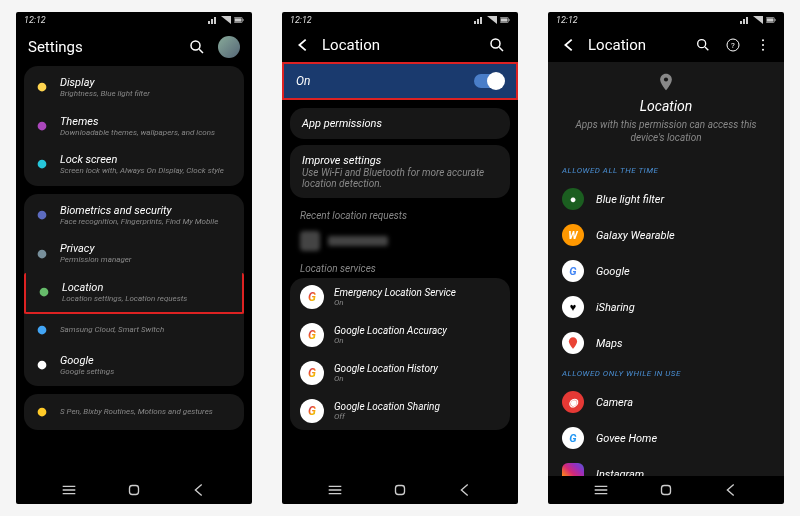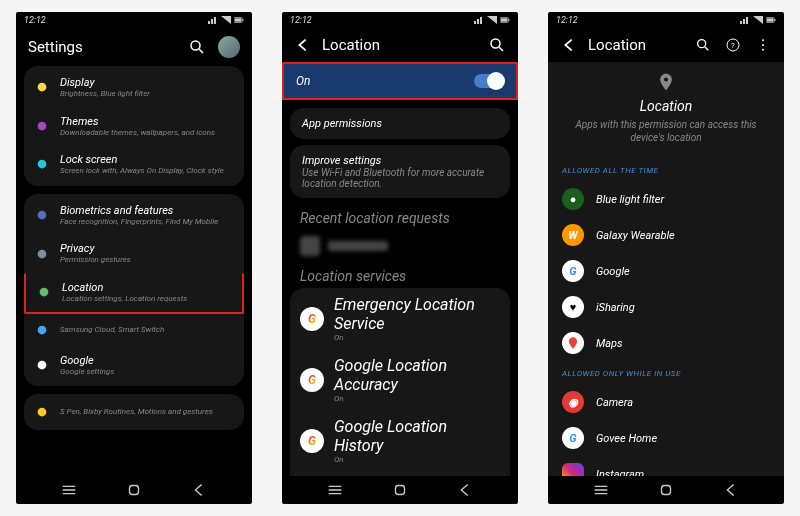--- a/index.html
+++ b/index.html
@@ -89,29 +89,29 @@
     content:''; position:absolute; right:-1px; top:-2px; width:18px; height:18px; background:#fff; border-radius:50%;
   }
   .flat-item {
     background: #171717;
     padding: 9px 12px;
     border-radius: 14px;
     margin-bottom: 6px;
   }
   .flat-title { font-size: 11px; color: #fff; }
   .flat-sub { font-size: 10px; color: #888; }
-  .section-label { font-size: 14px; color: #888; padding: 6px 10px 4px; }
+  .section-label { font-size: 10px; color: #888; padding: 6px 10px 4px; }
   .blur-row { display:flex; align-items:center; gap:8px; padding: 6px 10px; }
   .blur-icon { width:20px; height:20px; border-radius:4px; background:#444; filter:blur(2px); }
   .blur-text { width:60px; height:10px; background:#444; filter:blur(2px); border-radius:2px; }
   .svc-group { background: #171717; border-radius: 14px; }
   .svc-item { display:flex; align-items:center; gap:10px; padding: 7px 10px; }
   .svc-icon { width:24px; height:24px; border-radius:50%; background:#fff; display:flex; align-items:center; justify-content:center; font-size:12px; font-weight:bold; }
   .svc-text { flex:1; }
-  .svc-title { font-size: 16px; color:#fff; }
+  .svc-title { font-size: 10px; color:#fff; }
   .svc-sub { font-size: 8px; color:#888; }
   
   
   .loc-header {
     text-align:center;
     padding: 10px 20px 14px;
   }
   .loc-pin { width:20px; height:20px; margin: 0 auto 6px; color:#888; }
   .loc-title { font-size: 14px; color:#fff; margin-bottom:4px; }
   .loc-desc { font-size: 10px; color:#888; line-height:1.3; }
@@ -192,33 +192,33 @@
         </div>
       </div>
       <div class="group">
         <div class="item">
           <span class="item-icon">
             <svg viewBox="0 0 16 16" width="14" height="14">
               <circle cx="8" cy="8" r="5" fill="#5c6bc0"></circle>
             </svg>
           </span>
           <div class="item-text">
-            <div class="item-title">Biometrics and features</div>
+            <div class="item-title">Biometrics and security</div>
             <div class="item-sub">Face recognition, Fingerprints, Find My Mobile</div>
           </div>
         </div>
         <div class="item">
           <span class="item-icon">
             <svg viewBox="0 0 16 16" width="14" height="14">
               <circle cx="8" cy="8" r="5" fill="#78909c"></circle>
             </svg>
           </span>
           <div class="item-text">
             <div class="item-title">Privacy</div>
-            <div class="item-sub">Permission gestures</div>
+            <div class="item-sub">Permission manager</div>
           </div>
         </div>
         <div class="item highlight">
           <span class="item-icon">
             <svg viewBox="0 0 16 16" width="14" height="14">
               <circle cx="8" cy="8" r="5" fill="#66bb6a"></circle>
             </svg>
           </span>
           <div class="item-text">
             <div class="item-title">Location</div>

